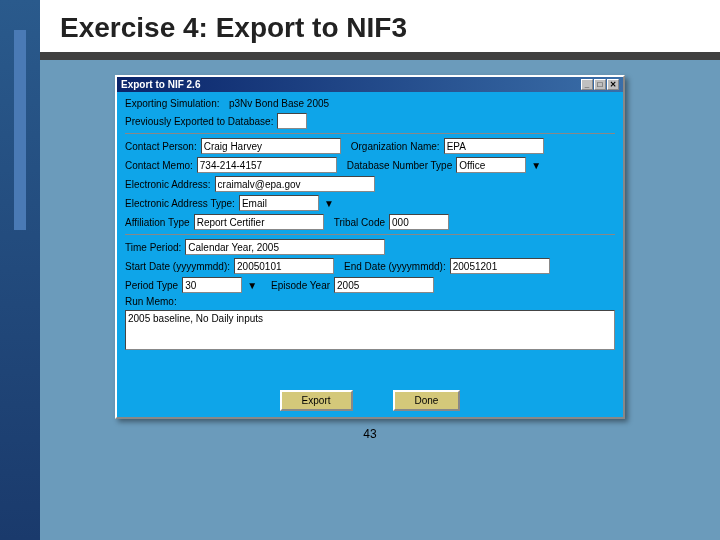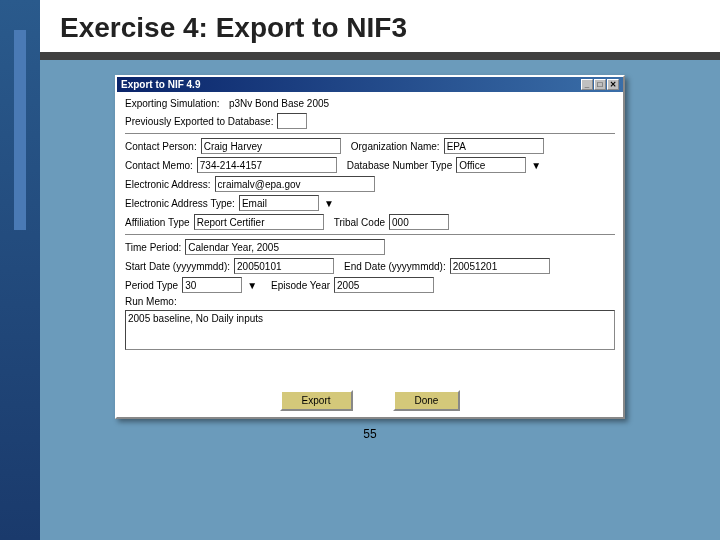--- a/index.html
+++ b/index.html
@@ -103,21 +103,21 @@
       display: flex;
       align-items: center;
       justify-content: center;
       cursor: pointer;
       color: #000;
       font-weight: bold;
     }
 
     .dialog-body {
       padding: 6px 8px;
-      background: #ffffff;
+      background: #0ea5e9;
     }
 
     .info-row {
       display: flex;
       align-items: center;
       margin-bottom: 4px;
       font-size: 10px;
     }
 
     .info-label {
@@ -238,21 +238,21 @@
 
   <div class="slide-header">
     <h1 class="slide-title">Exercise 4:  Export to NIF3</h1>
   </div>
 
   <div class="main-content">
 
     <div class="dialog">
 
       <div class="dialog-titlebar">
-        <span>Export to NIF 4.9</span>
+        <span>Export to NIF 2.6</span>
         <div class="titlebar-buttons">
           <div class="titlebar-btn">_</div>
           <div class="titlebar-btn">□</div>
           <div class="titlebar-btn">✕</div>
         </div>
       </div>
 
       <div class="dialog-body">
 
         
@@ -340,16 +340,16 @@
 
         
         <div class="button-row">
           <button class="win-button">Export</button>
           <button class="win-button">Done</button>
         </div>
 
       </div>
     </div>
 
-    <div class="page-number" style="margin-top:8px;">55</div>
+    <div class="page-number" style="margin-top:8px;">43</div>
 
   </div>
 </div>
 
 </body></html>

